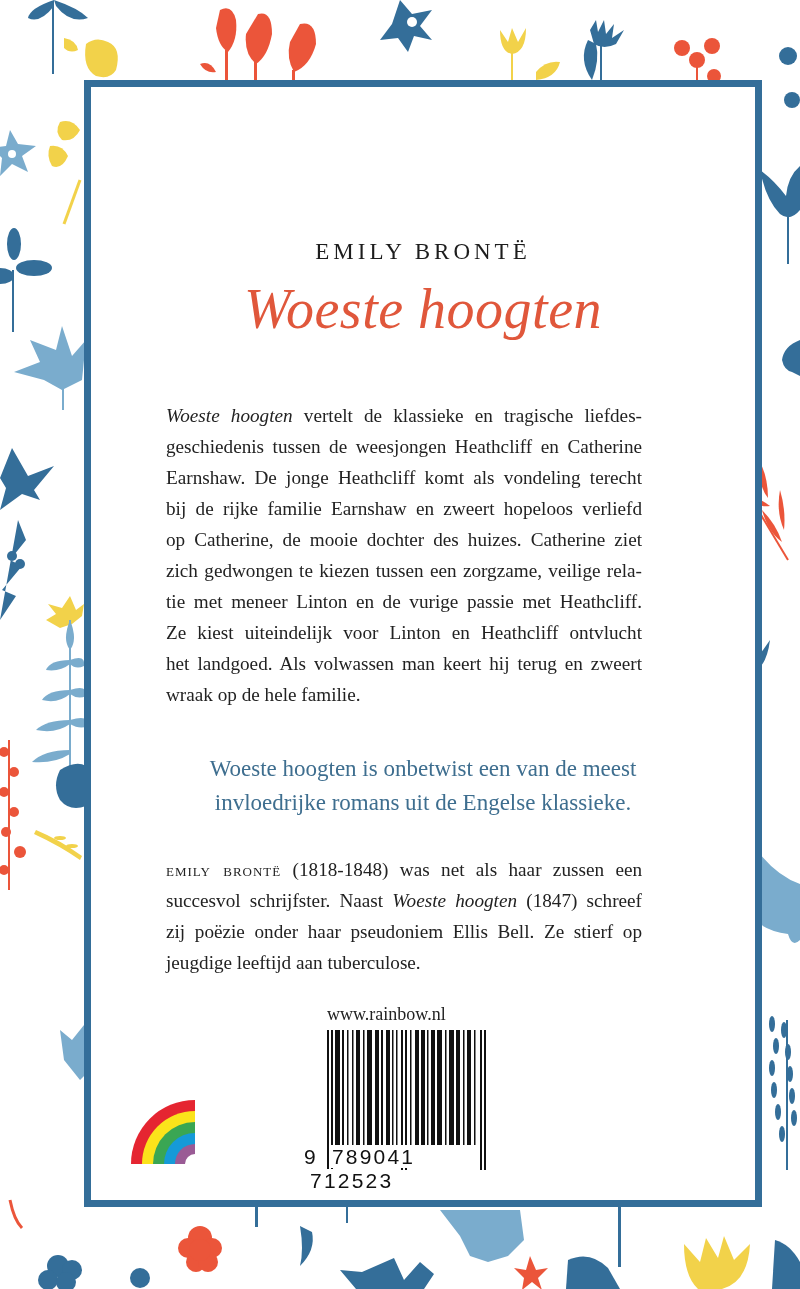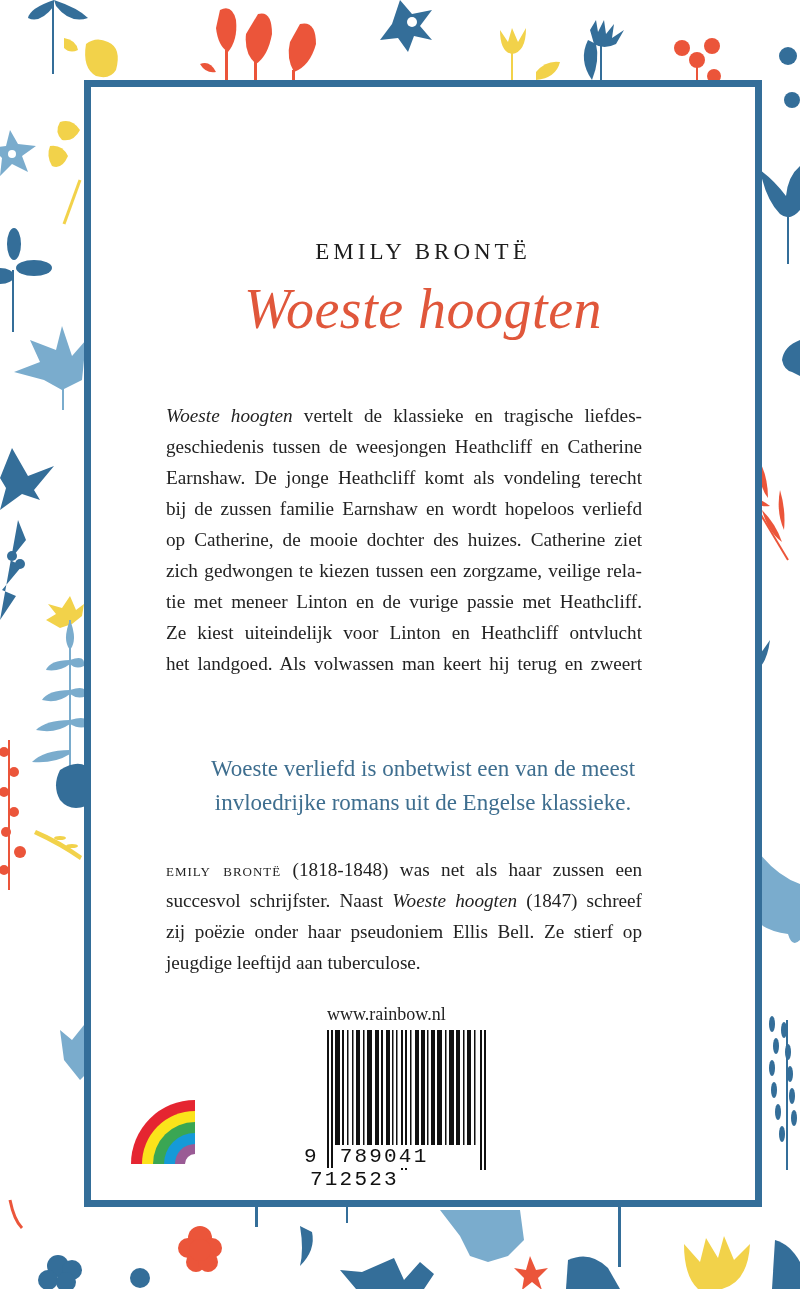--- a/index.html
+++ b/index.html
@@ -45,21 +45,21 @@
   .bio .line { display: block; text-align: justify; text-align-last: justify; white-space: nowrap; }
   .bio .line.last { text-align-last: left; }
   .smallcaps { font-variant: small-caps; letter-spacing: 1px; text-transform: lowercase; }
   .url {
     position: absolute; left: 236px; top: 917px; width: 170px;
     text-align: left; font-size: 18px; color: #222;
   }
   .barcode { position: absolute; left: 234px; top: 943px; width: 170px; height: 140px; }
   .isbn {
     position: absolute; left: 212px; top: 1058px; width: 200px;
-    font-family: Liberation Mono, monospace;
+    font-family: Liberation Sans, sans-serif;
     font-size: 21px; letter-spacing: 2.2px; color: #111;
     background: transparent;
   }
   .isbn span { background: #fff; padding: 0 1px; }
   .logo { position: absolute; left: 40px; top: 1013px; width: 70px; height: 70px; }
 </style>
 </head>
 <body>
 
 <svg class="pattern" viewBox="0 0 800 1289" xmlns="http://www.w3.org/2000/svg">
@@ -260,30 +260,31 @@
 </svg>
 
 <div class="frame">
   <div class="author">EMILY BRONTË</div>
   <div class="title">Woeste hoogten</div>
 
   <div class="blurb">
     <span class="line"><i>Woeste hoogten</i><span> vertelt de klassieke en tragische liefdes-</span></span>
     <span class="line">geschiedenis tussen de weesjongen Heathcliff en Catherine</span>
     <span class="line">Earnshaw. De jonge Heathcliff komt als vondeling terecht</span>
-    <span class="line">bij de zussen familie Earnshaw en wordt hopeloos verliefd</span>
+    <span class="line">bij de rijke familie Earnshaw en zweert hopeloos verliefd</span>
     <span class="line">op Catherine, de mooie dochter des huizes. Catherine ziet</span>
     <span class="line">zich gedwongen te kiezen tussen een zorgzame, veilige rela-</span>
     <span class="line">tie met meneer Linton en de vurige passie met Heathcliff.</span>
     <span class="line">Ze kiest uiteindelijk voor Linton en Heathcliff ontvlucht</span>
     <span class="line">het landgoed. Als volwassen man keert hij terug en zweert</span>
+    <span class="line last">wraak op de hele familie.</span>
   </div>
 
   <div class="quote">
-    <div>Woeste verliefd is onbetwist een van de meest</div>
+    <div>Woeste hoogten is onbetwist een van de meest</div>
     <div>invloedrijke romans uit de Engelse klassieke.</div>
   </div>
 
   <div class="bio">
     <span class="line"><span class="smallcaps">Emily Brontë</span><span> (1818-1848) was net als haar zussen een</span></span>
     <span class="line"><span>succesvol schrijfster. Naast </span><i>Woeste hoogten</i><span> (1847) schreef</span></span>
     <span class="line">zij poëzie onder haar pseudoniem Ellis Bell. Ze stierf op</span>
     <span class="line last">jeugdige leeftijd aan tuberculose.</span>
   </div>
 

